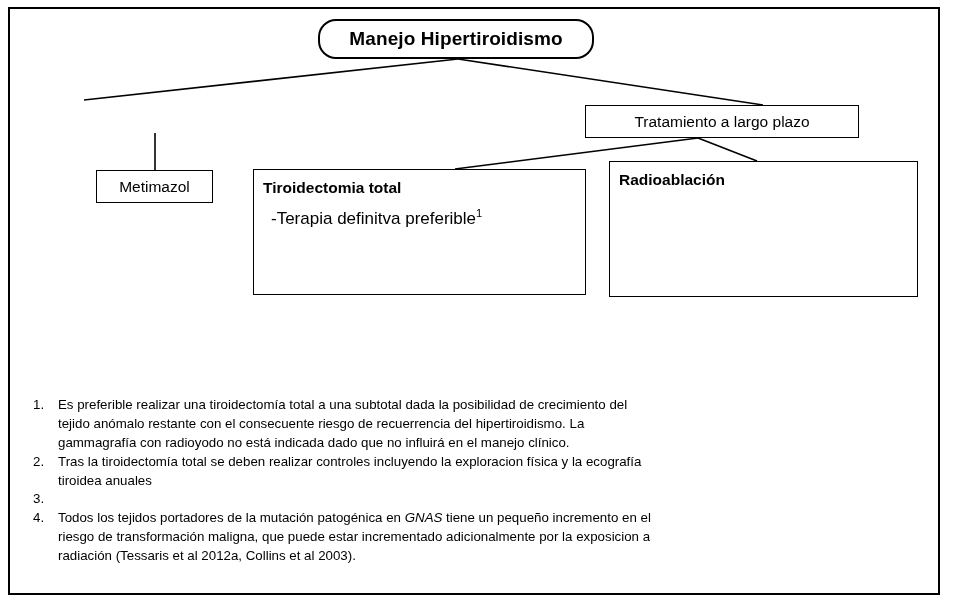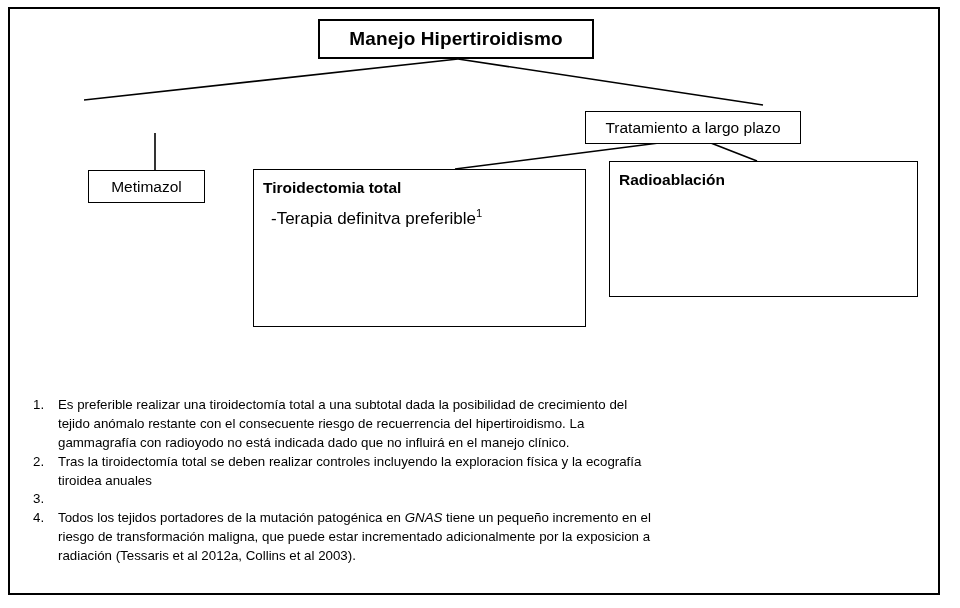--- a/index.html
+++ b/index.html
@@ -54,60 +54,61 @@
     text-align: left;
   }
 
   
   #node-title {
     left: 318px;
     top: 19px;
     width: 276px;
     height: 40px;
     border-width: 2px;
+    border-radius: 18px;
   }
   #node-title .label {
     font-size: 19px;
     font-weight: bold;
     letter-spacing: 0.1px;
   }
 
   
   #node-corto {
     left: 41px;
     top: 100px;
     width: 224px;
     height: 33px;
   }
   #node-corto .label { font-size: 15.5px; }
 
   
   #node-largo {
     left: 585px;
-    top: 111px;
-    width: 216px;
+    top: 105px;
+    width: 274px;
     height: 33px;
   }
   #node-largo .label { font-size: 15.5px; }
 
   
   #node-metimazol {
-    left: 88px;
+    left: 96px;
     top: 170px;
     width: 117px;
     height: 33px;
   }
   #node-metimazol .label { font-size: 15.5px; }
 
   
   #node-tiroidectomia {
     left: 253px;
     top: 169px;
     width: 333px;
-    height: 158px;
+    height: 126px;
   }
 
   
   #node-radioablacion {
     left: 609px;
     top: 161px;
     width: 309px;
     height: 136px;
   }
 

